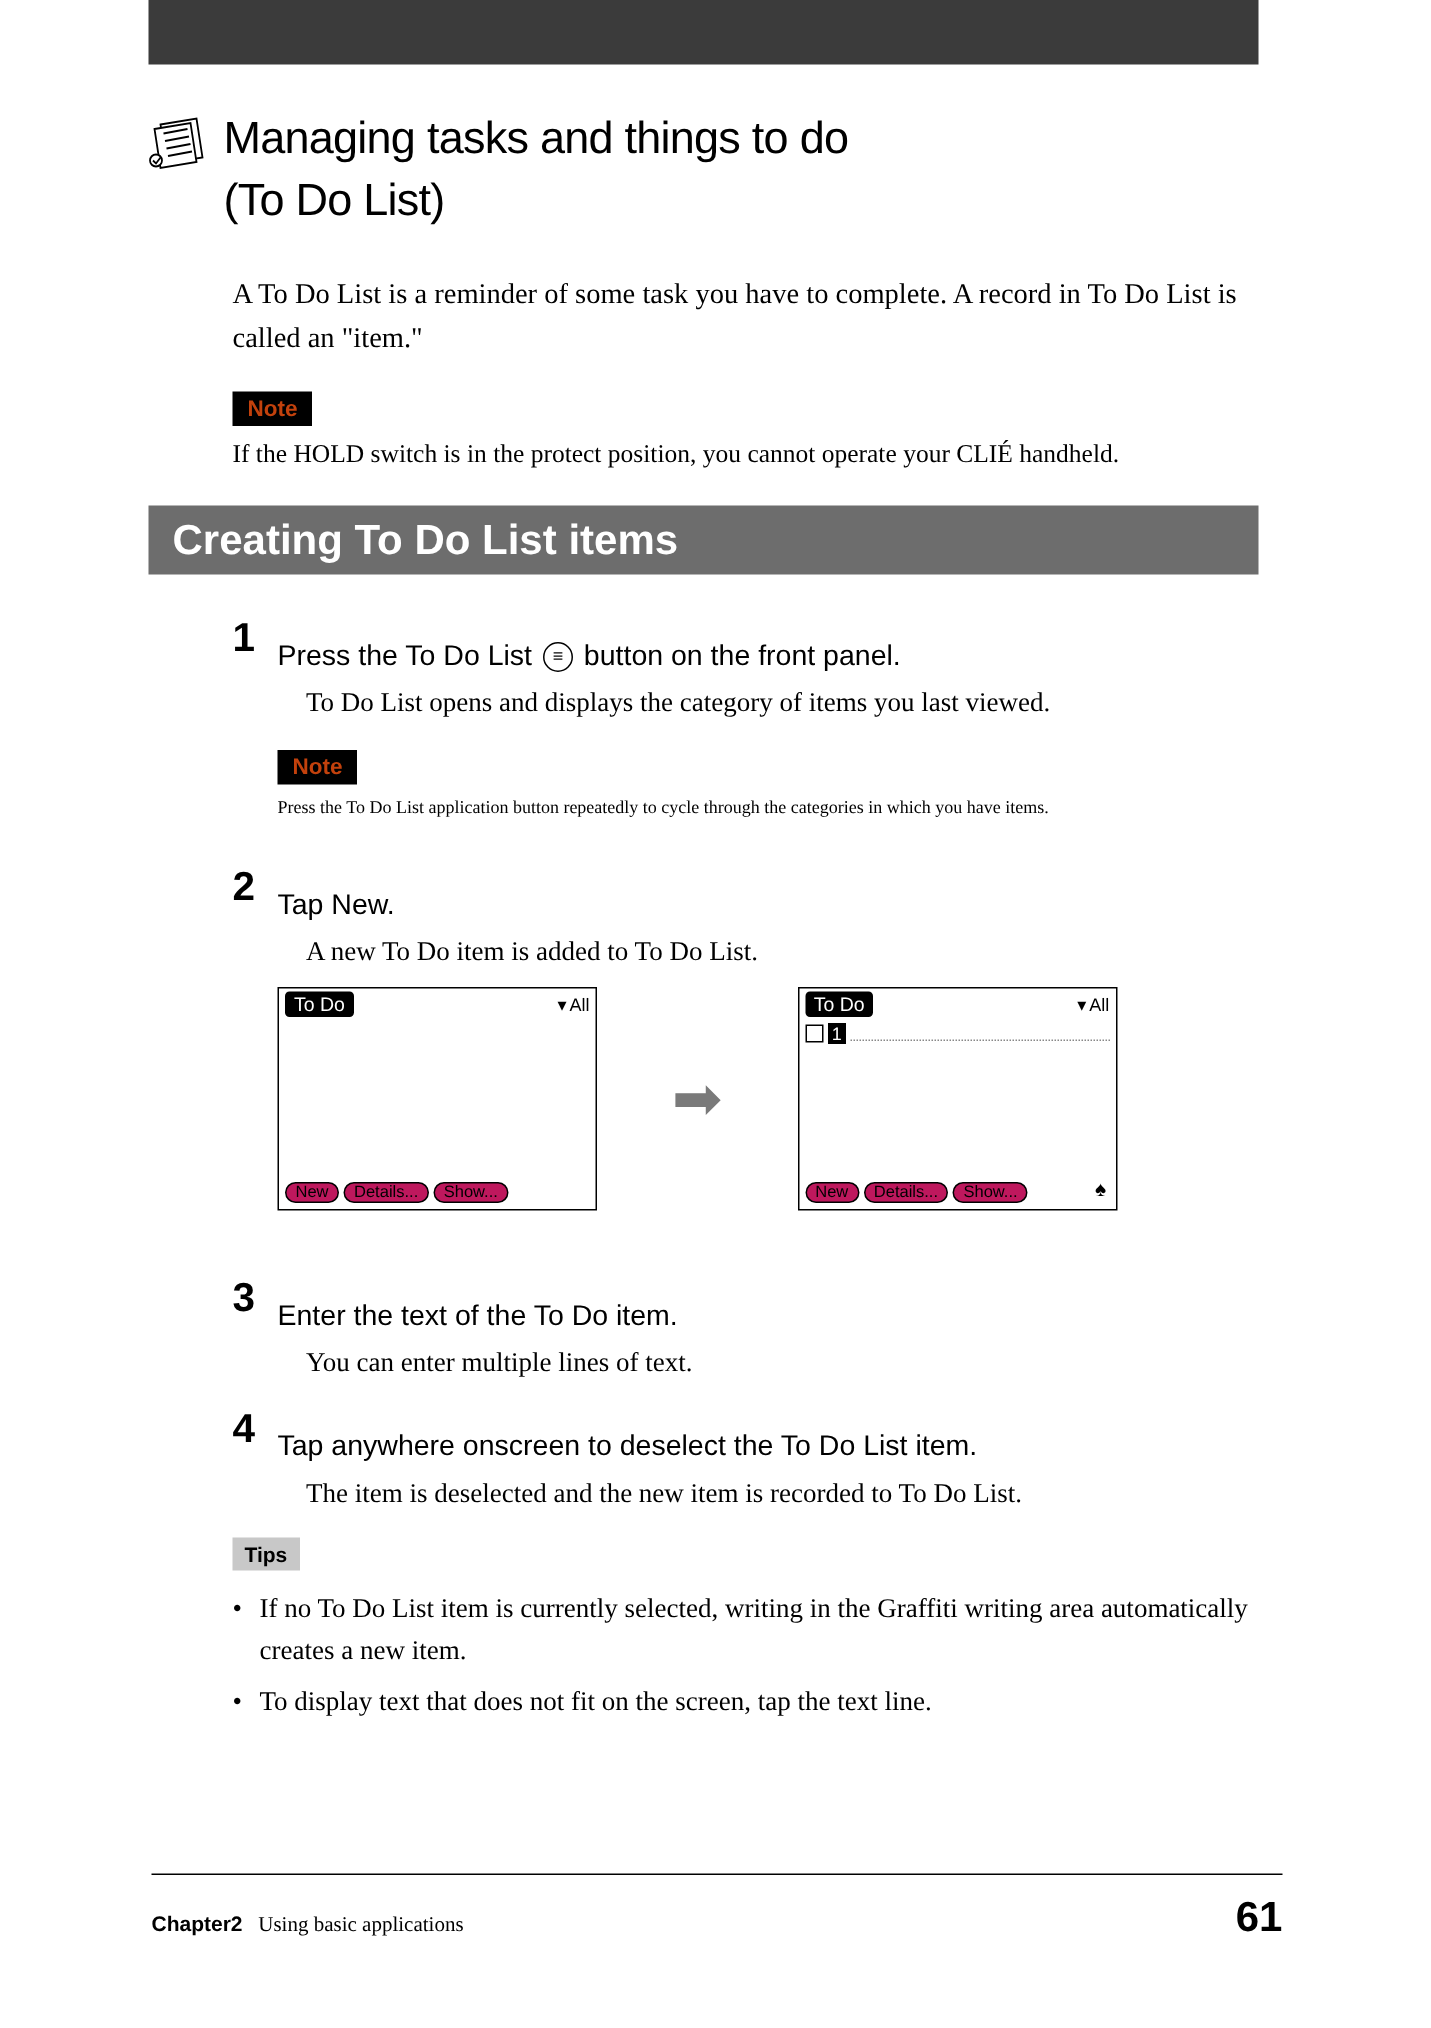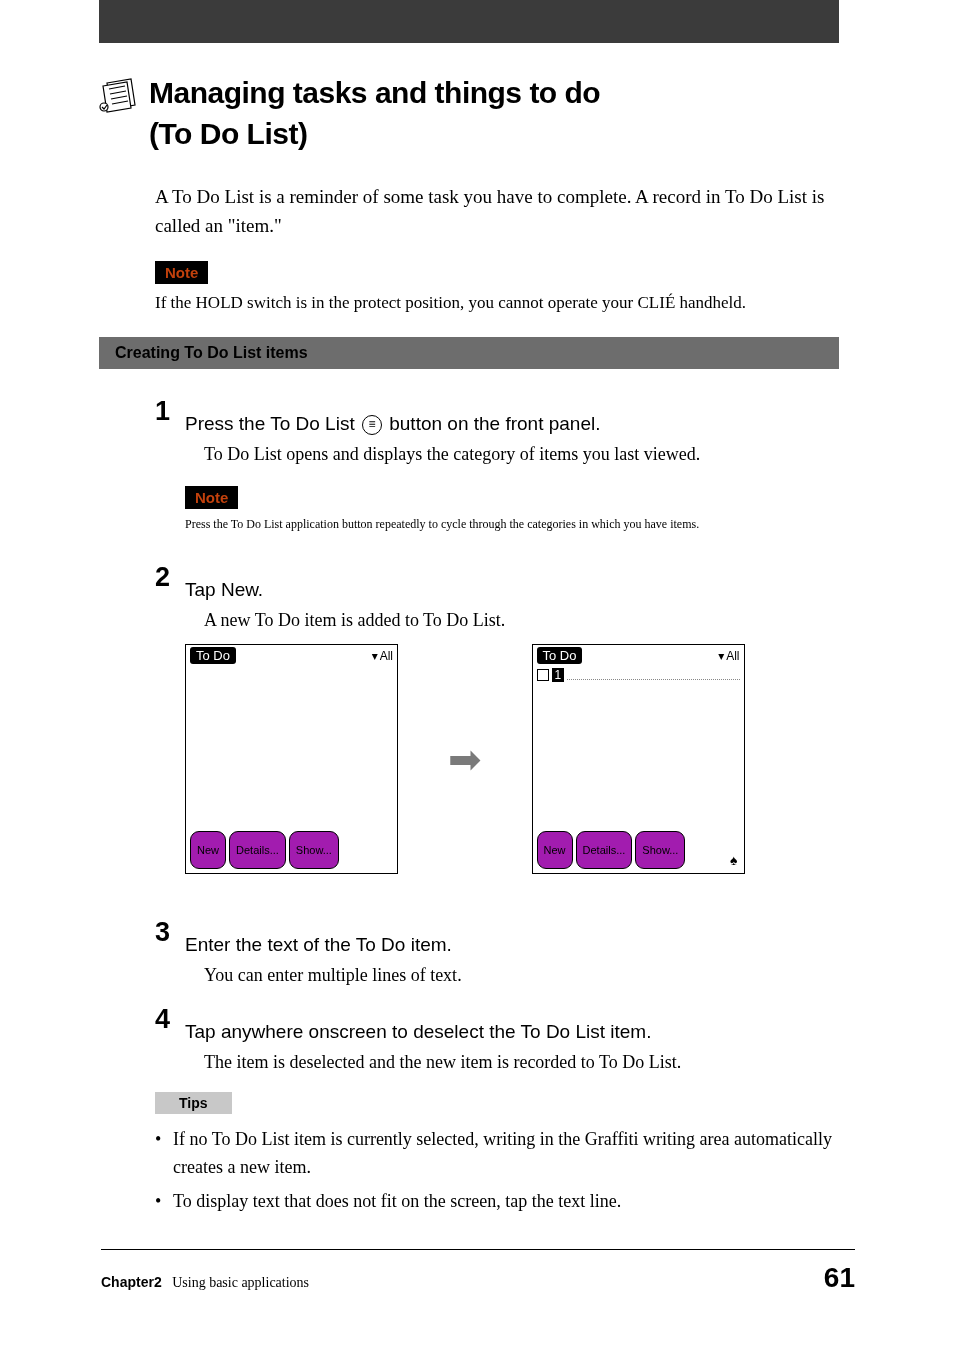--- a/index.html
+++ b/index.html
@@ -35,21 +35,21 @@
     }
     .title-icon {
       width: 40px;
       height: 36px;
       margin-right: 10px;
       margin-top: 4px;
       flex-shrink: 0;
     }
     .title-text {
       font-family: Verdana, Arial, sans-serif;
-      font-weight: bold;
+      font-weight: normal;
       font-size: 30px;
       line-height: 1.35;
       letter-spacing: -0.5px;
     }
     .intro-text {
       margin-left: 56px;
       font-size: 19px;
       line-height: 1.55;
       margin-bottom: 20px;
     }
@@ -67,24 +67,24 @@
       padding: 3px 10px;
     }
     .note-text {
       margin-left: 56px;
       font-size: 17px;
       line-height: 1.5;
       margin-bottom: 22px;
     }
     .section-heading {
       background: #6d6d6d;
-      color: #000000;
+      color: #ffffff;
       font-family: Verdana, Arial, sans-serif;
       font-weight: bold;
-      font-size: 16px;
+      font-size: 28px;
       padding: 7px 16px;
       margin-bottom: 28px;
       width: 740px;
       margin-left: 0;
     }
     .steps {
       margin-left: 56px;
     }
     .step {
       display: flex;
@@ -144,21 +144,21 @@
     }
     .screenshots {
       display: flex;
       align-items: center;
       gap: 50px;
       margin-top: 10px;
       margin-bottom: 28px;
     }
     .screen {
       width: 213px;
-      height: 230px;
+      height: 149px;
       border: 1.5px solid black;
       position: relative;
       background: white;
     }
     .screen-header {
       display: flex;
       justify-content: space-between;
       align-items: center;
       padding: 2px 4px;
     }
@@ -182,22 +182,22 @@
       bottom: 4px;
       left: 4px;
       display: flex;
       gap: 3px;
     }
     .screen-btn {
       border: 1px solid black;
       border-radius: 9px;
       font-family: Arial, sans-serif;
       font-size: 11px;
-      padding: 12px 6px;
-      background: #a21caf;
+      padding: 0px 6px;
+      background: #be185d;
     }
     .arrow-right {
       font-size: 40px;
       color: #7a7a7a;
     }
     .new-item {
       display: flex;
       align-items: center;
       gap: 3px;
       margin: 2px 4px;
@@ -218,21 +218,21 @@
       border-bottom: 1px dotted #888;
       flex: 1;
       height: 10px;
     }
     .tips-label {
       display: inline-block;
       background: #c8c8c8;
       font-family: Verdana, Arial, sans-serif;
       font-weight: bold;
       font-size: 14px;
-      padding: 3px 24px;
+      padding: 3px 8px;
       margin-left: 56px;
       margin-bottom: 12px;
     }
     .tips-list {
       margin-left: 56px;
       font-size: 18px;
       line-height: 1.55;
     }
     .tips-list li {
       list-style: none;

